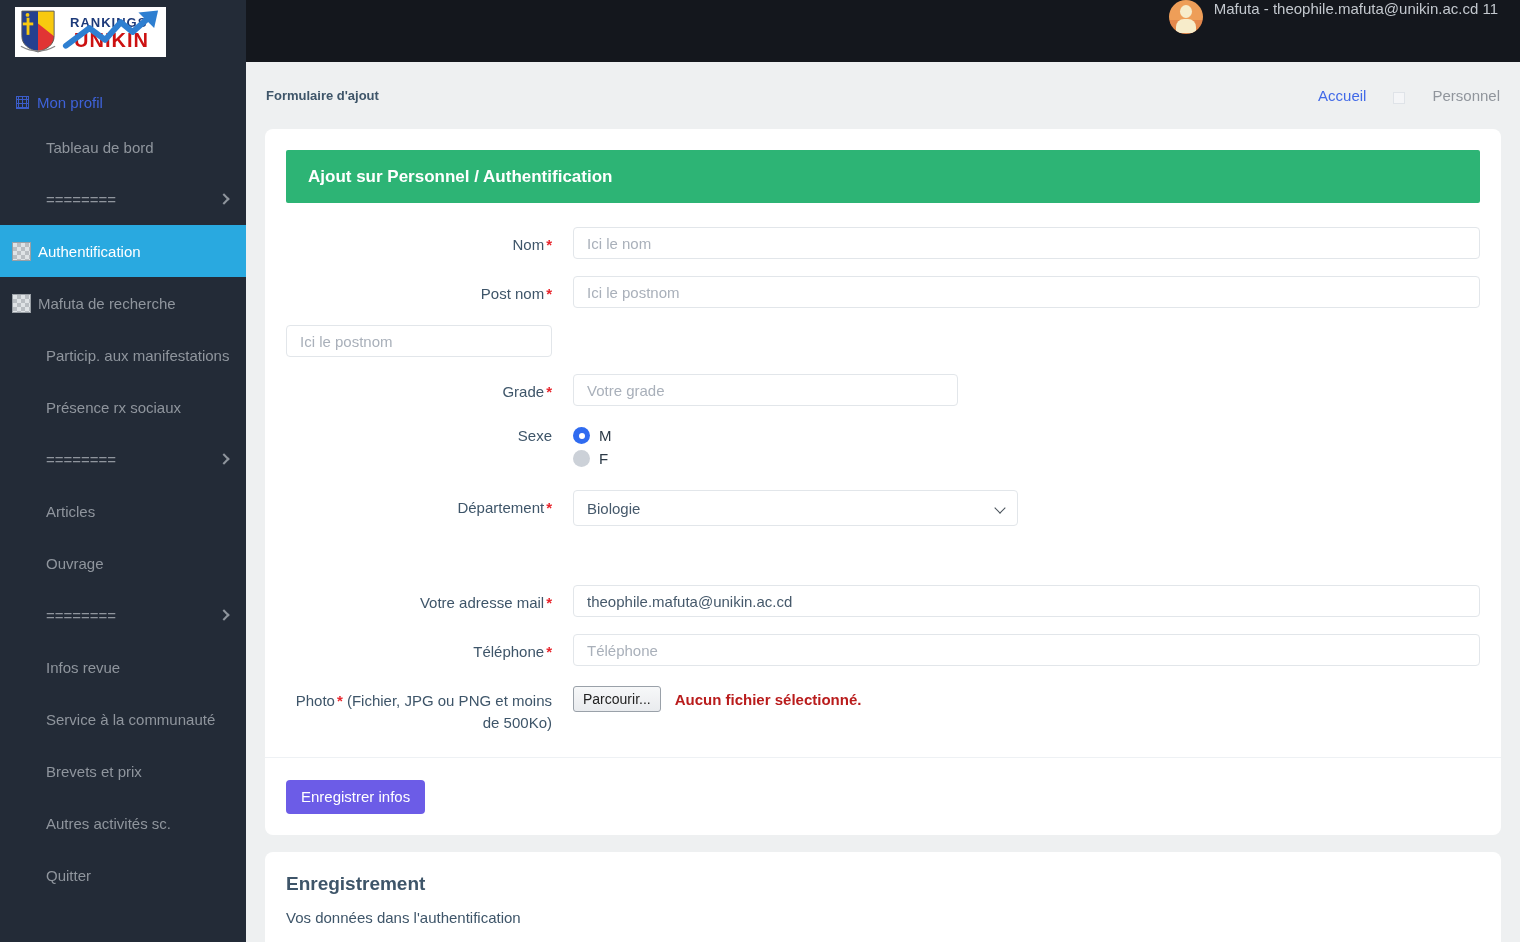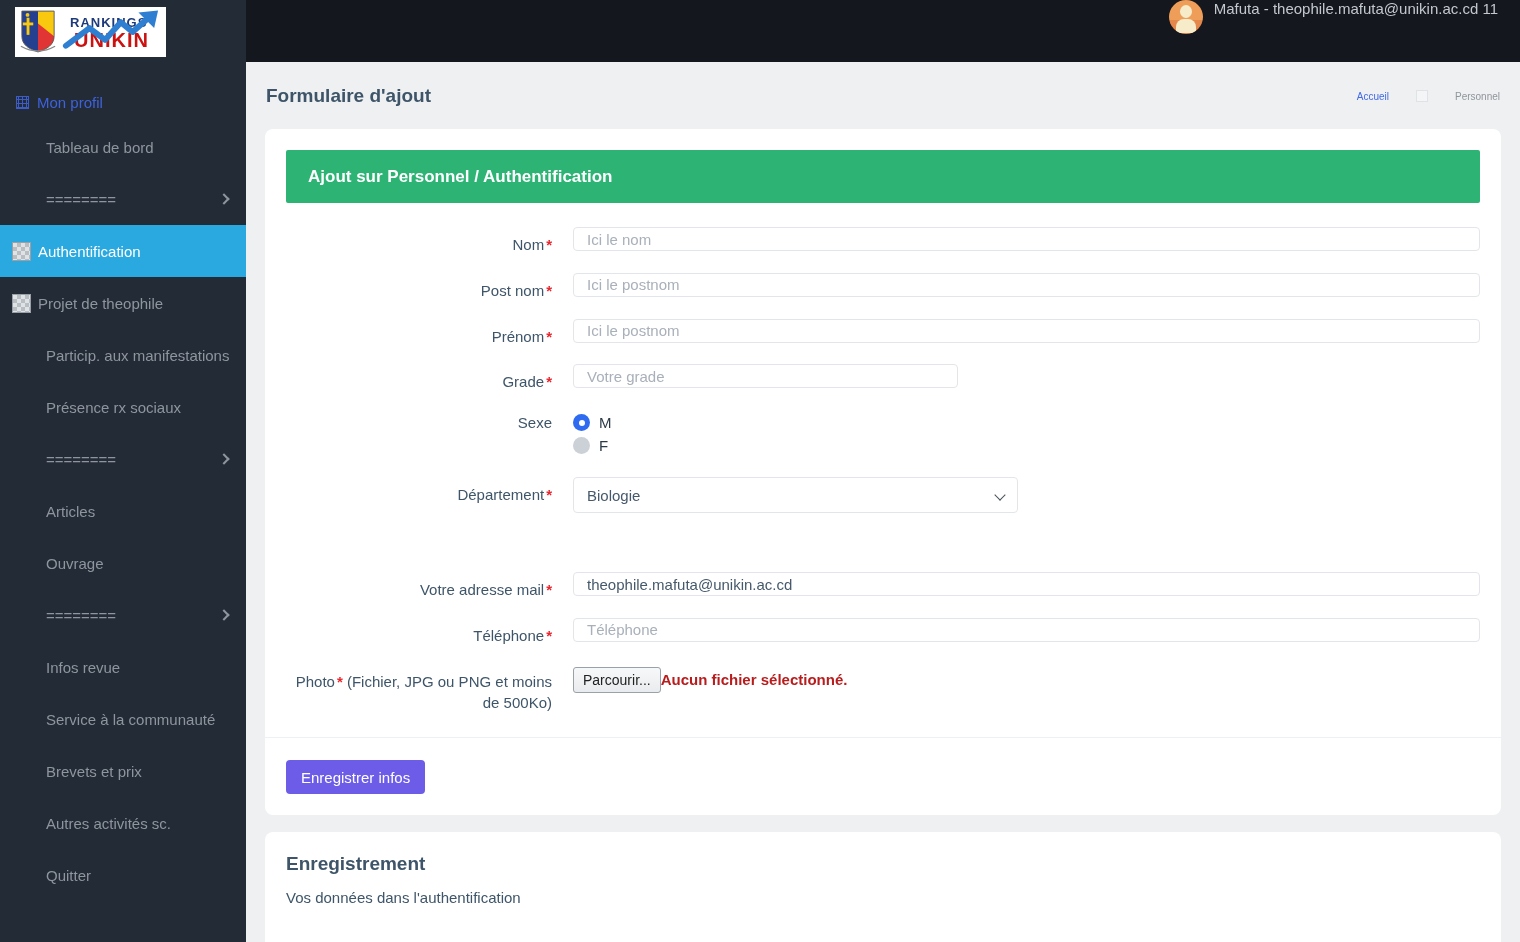--- a/index.html
+++ b/index.html
@@ -66,42 +66,42 @@
   }
   .avatar{
     width:34px;height:34px;border-radius:50%;position:relative;overflow:hidden;cursor:pointer;
     background:linear-gradient(180deg,#ee9e58 0%,#ee9e58 60%,#e4874b 60%);flex:none;
   }
   .avatar .head{position:absolute;top:5px;left:11px;width:12px;height:13px;border-radius:50%;background:#f7ecca;}
   .avatar .torso{position:absolute;top:19px;left:7px;width:20px;height:14px;border-radius:8px 8px 0 0;background:#f7ecca;}
   .topbar-user{color:#c3c8ce;font-size:15px;}
 
   .page-head{display:flex;align-items:center;justify-content:space-between;padding:0 20px;height:67px;}
-  .page-title{font-size:19px;font-weight:bold;color:var(--ink);}
-  .breadcrumb{display:flex;align-items:flex-end;gap:27px;font-size:10px;}
+  .page-title{font-size:13px;font-weight:bold;color:var(--ink);}
+  .breadcrumb{display:flex;align-items:flex-end;gap:27px;font-size:15px;}
   .crumb-home{color:#4169e8;text-decoration:none;cursor:pointer;}
   .crumb-sep{width:12px;height:12px;border:1px solid #dfe3e8;background:#f4f5f7;}
   .crumb-current{color:#90959c;}
 
   .content{padding:0 19px;flex:1;overflow:hidden;}
   .card{background:#ffffff;border-radius:8px;}
   .card.form-card{padding:21px 21px 0 21px;}
   .card-header{
     background:var(--green);color:#ffffff;font-weight:bold;font-size:17px;
     height:53px;display:flex;align-items:center;padding:0 22px;border-radius:2px;
   }
 
   .form-area{padding:24px 0 0 0;}
   .form-row{display:grid;grid-template-columns:266px 1fr;column-gap:21px;margin-bottom:17px;align-items:start;}
   .flabel{
     text-align:right;padding-top:7px;color:var(--ink);font-size:15px;line-height:1.45;
   }
   .req{color:#e8262d;font-weight:bold;margin-left:2px;}
   .tinput{
-    width:100%;height:24px;border:1px solid var(--border);border-radius:4px;
+    width:100%;height:32px;border:1px solid var(--border);border-radius:4px;
     padding:0 13px;font-size:15px;color:#46596b;outline:none;
     font-family:"Liberation Sans","DejaVu Sans",sans-serif;background:#fff;
   }
   .tinput::placeholder{color:#a9b0ba;opacity:1;}
   .w-grade{width:385px;}
   .radio-group{padding-top:4px;}
   .radio-row{display:flex;align-items:center;gap:9px;margin-bottom:6px;cursor:pointer;}
   .radio{width:17px;height:17px;border-radius:50%;position:relative;flex:none;}
   .radio.checked{background:#2f6bf0;}
   .radio.checked::after{
@@ -113,21 +113,21 @@
   .dselect{
     width:100%;height:36px;border:1px solid var(--border);border-radius:4px;background:#fff;
     font-size:15px;color:#46596b;padding:0 13px;appearance:none;-webkit-appearance:none;
     font-family:"Liberation Sans","DejaVu Sans",sans-serif;outline:none;cursor:pointer;
   }
   .select-chevron{
     position:absolute;right:14px;top:14px;width:8px;height:8px;pointer-events:none;
     border-left:1.6px solid #49525b;border-bottom:1.6px solid #49525b;transform:rotate(-45deg);
   }
   .spacer-row{height:42px;}
-  .file-row{display:flex;align-items:center;gap:0;padding-top:3px;}
+  .file-row{display:flex;align-items:center;gap:14px;padding-top:3px;}
   .file-btn{
     border:1px solid #9aa1a9;background:linear-gradient(#f7f8f9,#e9ebee);
     border-radius:3px;padding:4px 9px;font-size:14px;color:#222;cursor:pointer;
   }
   .file-status{color:#b91c1c;font-size:15px;font-weight:bold;}
 
   .card-footer-divider{border-top:1px solid #eef1f4;margin:23px -21px 0 -21px;}
   .card-footer{padding:22px 0 21px 0;}
   .btn-submit{
     background:var(--purple);color:#ffffff;border:none;border-radius:4px;
@@ -183,21 +183,21 @@
         <a class="nav-item">
           <span class="nav-label">========</span>
           <span class="chevron-right"></span>
         </a>
         <a class="nav-item active with-icon">
           <span class="icon-broken-image"></span>
           <span class="nav-label">Authentification</span>
         </a>
         <a class="nav-item with-icon">
           <span class="icon-broken-image"></span>
-          <span class="nav-label">Projet de theophile</span>
+          <span class="nav-label">Mafuta de recherche</span>
         </a>
         <a class="nav-item">
           <span class="nav-label">Particip. aux manifestations</span>
         </a>
         <a class="nav-item">
           <span class="nav-label">Présence rx sociaux</span>
         </a>
         <a class="nav-item">
           <span class="nav-label">========</span>
           <span class="chevron-right"></span>
@@ -260,21 +260,20 @@
             <label class="flabel"><span>Nom</span><span class="req">*</span></label>
             <div><input class="tinput" placeholder="Ici le nom" style=""></div>
           </div>
 
           <div class="form-row">
             <label class="flabel"><span>Post nom</span><span class="req">*</span></label>
             <div><input class="tinput" placeholder="Ici le postnom" style=""></div>
           </div>
 
           <div class="form-row">
-            <label class="flabel"><span>Prénom</span><span class="req">*</span></label>
             <div><input class="tinput" placeholder="Ici le postnom" style=""></div>
           </div>
 
           <div class="form-row">
             <label class="flabel"><span>Grade</span><span class="req">*</span></label>
             <div><input class="tinput w-grade" placeholder="Votre grade" style=""></div>
           </div>
 
           <div class="form-row">
             <label class="flabel" style="padding-top:2px;"><span>Sexe</span></label>

